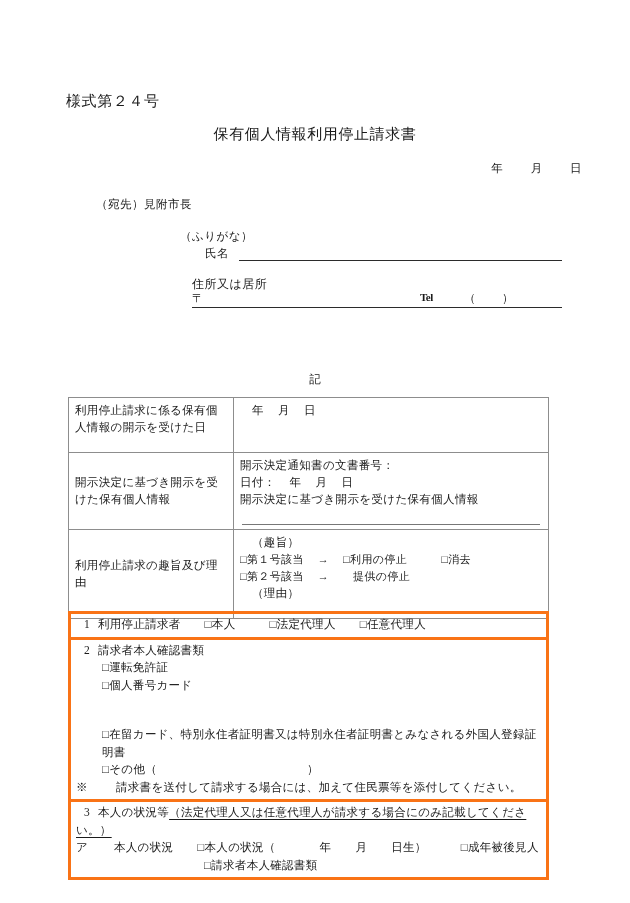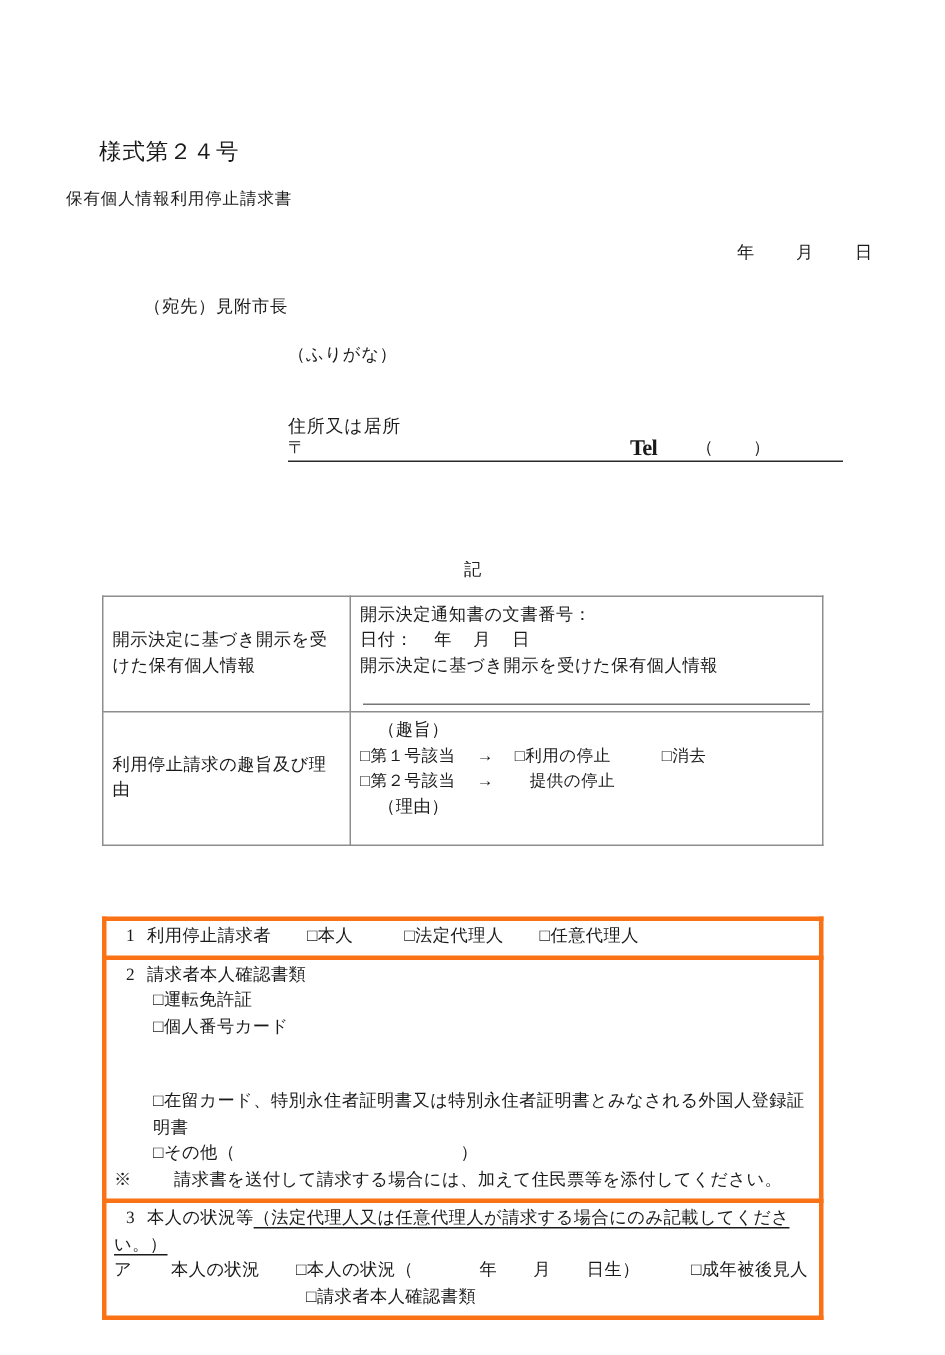--- a/index.html
+++ b/index.html
@@ -27,24 +27,23 @@
     left: 66px;
     top: 92px;
     font-size: 15px;
     letter-spacing: 0.6px;
   }
   .doc-title {
     position: absolute;
     left: 0;
     right: 0;
     top: 125px;
-    text-align: left;
-    font-size: 11px;
+    text-align: center;
+    font-size: 15px;
     letter-spacing: 0.6px;
-    padding-left: 44px;
   }
   .date-line {
     position: absolute;
     right: 48px;
     top: 161px;
     font-size: 11.5px;
     letter-spacing: 0.5px;
   }
   .date-line .g { display: inline-block; width: 36px; text-align: right; }
 
@@ -52,21 +51,21 @@
     position: absolute;
     left: 96px;
     top: 197px;
     font-size: 11.5px;
     letter-spacing: 0.5px;
   }
 
   
   .furigana {
     position: absolute;
-    left: 192px;
+    left: 180px;
     top: 229px;
     font-size: 11.5px;
     letter-spacing: 0.5px;
   }
   .name-row {
     position: absolute;
     left: 205px;
     top: 246px;
     width: 357px;
     font-size: 11.5px;
@@ -100,21 +99,21 @@
   .addr-row .zip {
     position: absolute;
     left: 0;
     top: 0;
     letter-spacing: 0.5px;
   }
   .addr-row .tel {
     position: absolute;
     left: 228px;
     top: 0;
-    font-size: 15px;
+    font-size: 11px;
     font-family: "Liberation Serif", serif;
     letter-spacing: -0.5px;
     font-weight: bold;
   }
   .addr-row .paren {
     position: absolute;
     left: 272px;
     top: 0;
     letter-spacing: 0.5px;
   }
@@ -206,35 +205,47 @@
   <div class="date-line">
     <span class="g">年</span>
     <span class="g">月</span>
     <span class="g">日</span>
   </div>
 
   <div class="addressee">（宛先）見附市長</div>
 
   <div class="furigana">（ふりがな）</div>
 
+  <div class="name-row">
+    <span class="lbl">氏名</span>
+    <span class="rule"></span>
+  </div>
 
   <div class="addr-label">住所又は居所</div>
 
   <div class="addr-row">
     <span class="zip">〒</span>
     <span class="tel">Tel</span>
     <span class="paren">
       <span>（</span><span class="gap"></span><span>）</span>
     </span>
   </div>
 
   <div class="ki">記</div>
 
   <table class="tbl-main">
     <tbody>
+        <tr>
+      <td class="hdr">利用停止請求に係る保有個人情報の開示を受けた日</td>
+      <td style="height:46px;">
+        <div class="cell-indent date-blanks">
+          <span class="g">年</span><span class="g">月</span><span class="g">日</span>
+        </div>
+      </td>
+    </tr>
     <tr>
       <td class="hdr mid">開示決定に基づき開示を受けた保有個人情報</td>
       <td style="height:62px;">
         <div>開示決定通知書の文書番号：</div>
         <div class="date-blanks">
           <span>日付：</span><span class="sp-sm"></span><span class="g">年</span><span class="g">月</span><span class="g">日</span>
         </div>
         <div>開示決定に基づき開示を受けた保有個人情報</div>
         <div class="inner-rule"></div>
       </td>

